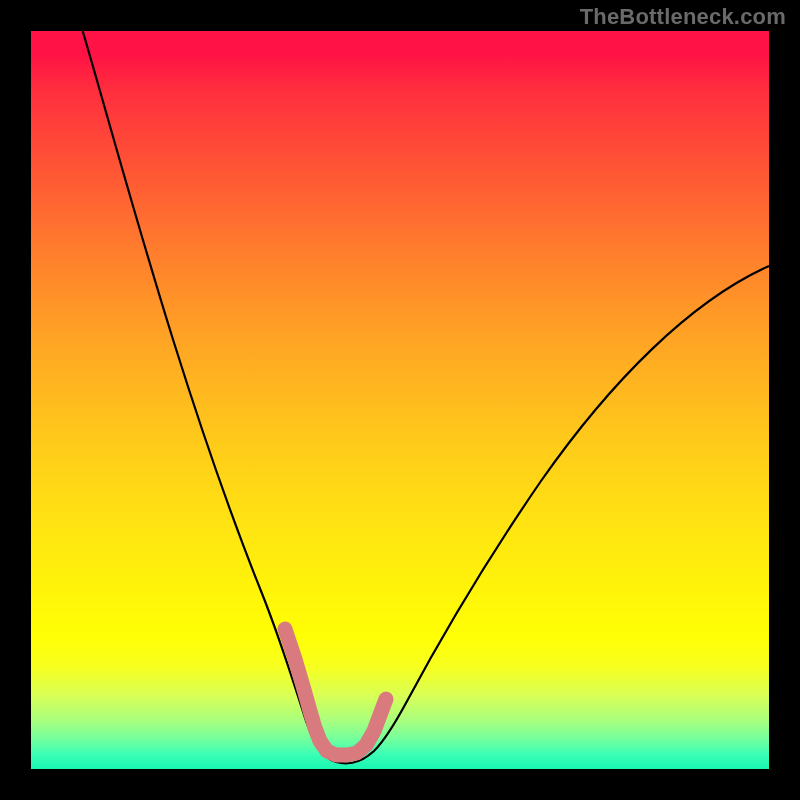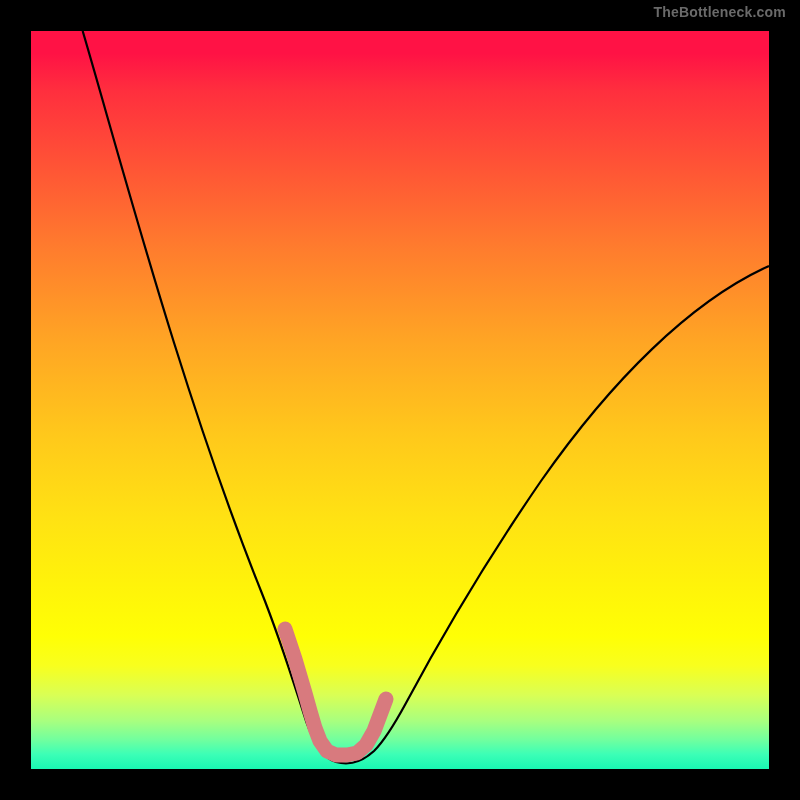--- a/index.html
+++ b/index.html
@@ -17,21 +17,21 @@
     top: 0;
     width: 800px;
     height: 800px;
     background: #000;
   }
   .watermark {
     position: absolute;
     top: 4px;
     right: 14px;
     color: #6a6a6a;
-    font-size: 14px;
+    font-size: 22px;
     font-weight: 600;
     letter-spacing: 0.2px;
     z-index: 10;
     user-select: none;
   }
   .plot {
     position: absolute;
     left: 31px;
     top: 31px;
     width: 738px;

